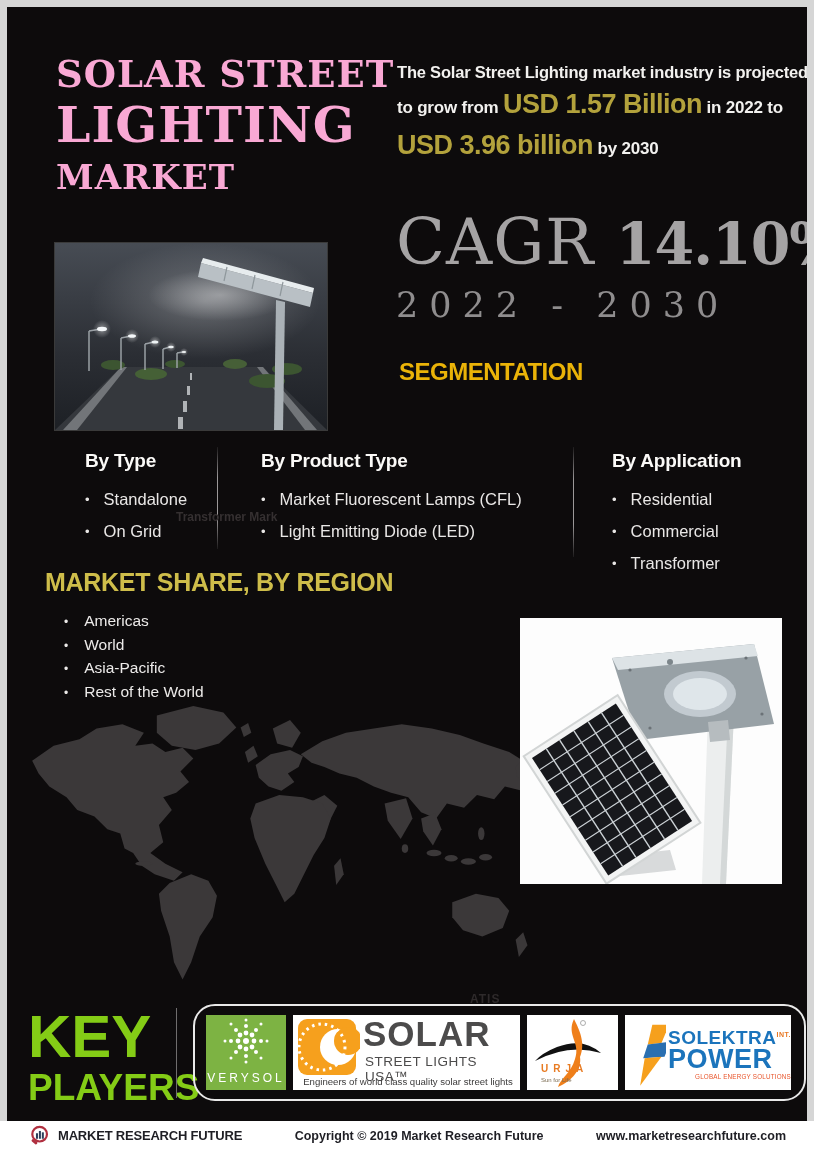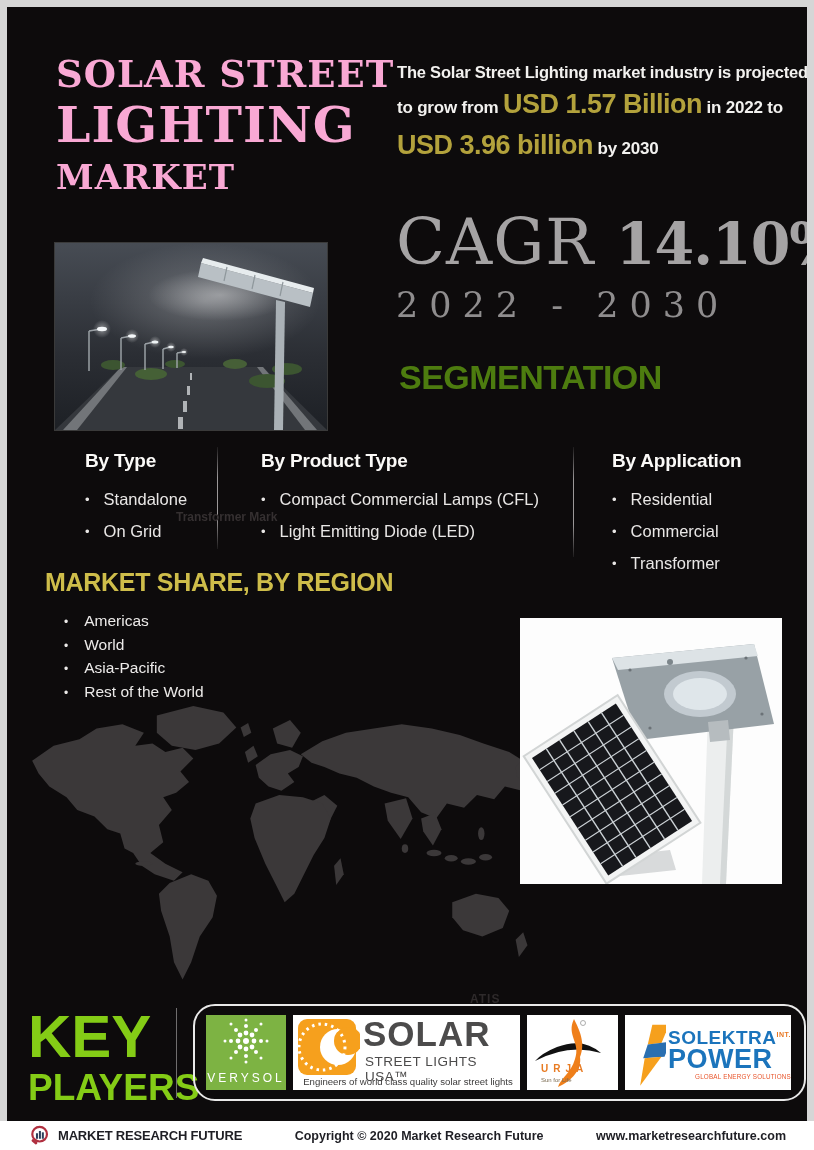--- a/index.html
+++ b/index.html
@@ -17,21 +17,21 @@
   .intro-line1 { font-size:16.5px; letter-spacing:-0.2px; line-height:24px; }
   .intro-line { font-size:17px; line-height:40px; letter-spacing:-0.2px; }
   .gold-big { color:#b3a23c; font-size:27px; letter-spacing:-0.5px; }
 
   .cagr-block { position:absolute; left:396px; top:205px; color:#a5a3a4; font-family:"DejaVu Serif", serif; }
   .cagr-line { white-space:nowrap; }
   .cagr-label { font-size:64px; font-weight:normal; letter-spacing:1px; }
   .cagr-value { font-size:57px; font-weight:bold; letter-spacing:-1px; }
   .cagr-period { font-size:35px; letter-spacing:11px; color:#8f8d8e; margin-top:6px; }
 
-  .seg-heading { position:absolute; left:399px; top:358px; color:#4d7c0f; font-size:34px; font-weight:bold; letter-spacing:-0.5px; }
+  .seg-heading { position:absolute; left:399px; top:358px; color:#eab308; font-size:24px; font-weight:bold; letter-spacing:-0.5px; }
 
   
   .night-photo { position:absolute; left:55px; top:243px; width:272px; height:187px; background:#2a2d33; outline:1px solid #3a3a3a; }
 
   
   .seg-col { position:absolute; color:#eceae9; }
   .seg-col h3 { font-size:19px; font-weight:bold; color:#fbfaf8; margin-bottom:12px; letter-spacing:-0.2px; }
   .seg-item { font-size:16.5px; line-height:30px; color:#e9e7e6; white-space:nowrap; }
   .seg-item::before { content:"•"; font-size:13px; margin-right:14px; position:relative; top:-1px; }
   .seg-div { position:absolute; width:1px; background:linear-gradient(#1d1b1c, #9b9899 30%, #9b9899 70%, #1d1b1c); }
@@ -168,21 +168,21 @@
   </div>
 
   <div class="seg-col" style="left:85px; top:450px;">
     <h3>By Type</h3>
     <div class="seg-item">Standalone</div>
     <div class="seg-item">On Grid</div>
   </div>
   <div class="seg-div" style="left:217px; top:447px; height:102px;"></div>
   <div class="seg-col" style="left:261px; top:450px;">
     <h3>By Product Type</h3>
-    <div class="seg-item">Compact Commercial Lamps (CFL)</div>
+    <div class="seg-item">Market Fluorescent Lamps (CFL)</div>
     <div class="seg-item">Light Emitting Diode (LED)</div>
   </div>
   <div class="watermark" style="left:176px; top:510px;">Transformer Mark</div>
   <div class="seg-div" style="left:573px; top:447px; height:110px;"></div>
   <div class="seg-col" style="left:612px; top:450px;">
     <h3>By  Application</h3>
     <div class="seg-item">Residential</div>
     <div class="seg-item">Commercial</div>
     <div class="seg-item">Transformer</div>
   </div>
@@ -347,16 +347,16 @@
     <div class="footer-brand">
       <svg width="22" height="22" viewBox="0 0 24 24">
         <circle cx="10.5" cy="10" r="8" fill="#ffffff" stroke="#b03040" stroke-width="2.4"></circle>
         <rect x="6.5" y="9" width="2.2" height="6" fill="#2c3e5a"></rect>
         <rect x="9.7" y="6.5" width="2.2" height="8.5" fill="#2c3e5a"></rect>
         <rect x="12.9" y="8" width="2.2" height="7" fill="#2c3e5a"></rect>
         <rect x="2" y="16" width="7" height="3" rx="1.2" transform="rotate(38 4 17)" fill="#b03040"></rect>
       </svg>
       <span>MARKET RESEARCH FUTURE</span>
     </div>
-    <div class="footer-copy">Copyright © 2020 Market Research Future</div>
+    <div class="footer-copy">Copyright © 2019 Market Research Future</div>
     <a class="footer-site" href="#">www.marketresearchfuture.com</a>
   </div>
 </div>
 
 </body></html>

